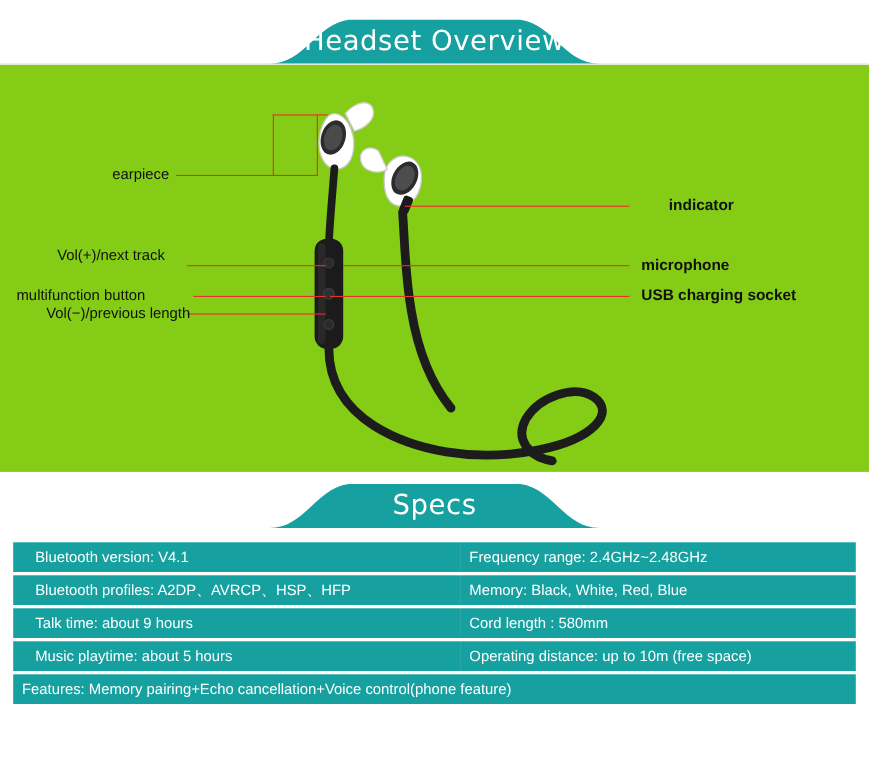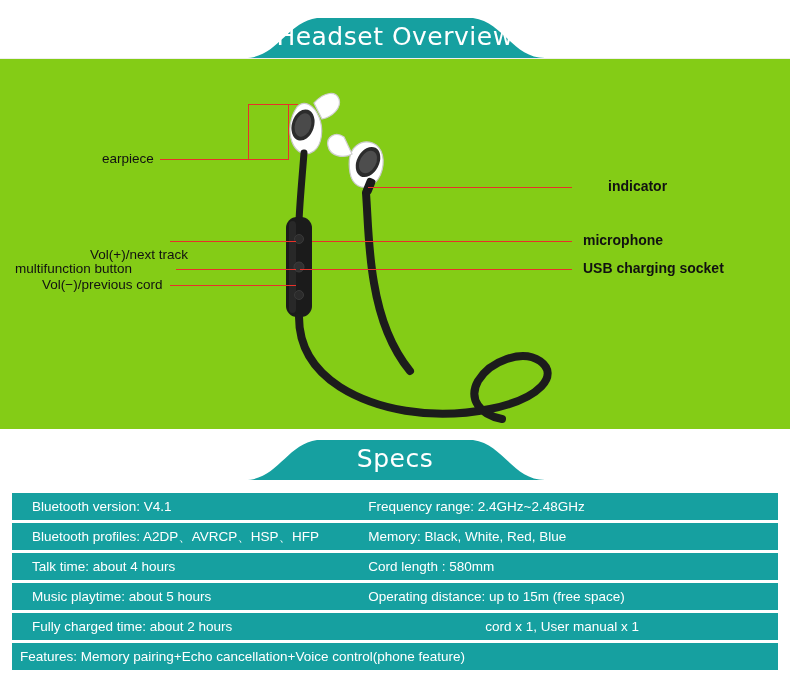--- a/index.html
+++ b/index.html
@@ -174,23 +174,23 @@
     <div class="lead" style="left:300px; top:210px; width:272px;"></div>
 
     <div class="lead" style="left:170px; top:182px; width:126px;"></div>
 
     <div class="lead" style="left:176px; top:210px; width:120px;"></div>
 
     <div class="lead" style="left:170px; top:226px; width:126px;"></div>
 
     <span class="callout-label" style="left:102px; top:93px;">earpiece</span>
 
-    <span class="callout-label" style="left:52px; top:189px;margin-left:38px;">Vol(+)/next track</span>
+    <span class="callout-label" style="left:52px; top:166px;">Vol(+)/next track</span>
     <span class="callout-label" style="left:15px; top:203px;">multifunction button</span>
-    <span class="callout-label" style="left:42px; top:219px;">Vol(−)/previous cord</span>
+    <span class="callout-label" style="left:42px; top:219px;">Vol(−)/previous length</span>
 
     <span class="callout-label bold" style="left:608px; top:120px;">indicator</span>
     <span class="callout-label bold" style="left:583px; top:174px;">microphone</span>
     <span class="callout-label bold" style="left:583px; top:202px;">USB charging socket</span>
   </div>
 
   <div class="banner" id="specs-banner">
     <svg class="shape" viewBox="0 0 300 42" preserveAspectRatio="none">
       <path d="M0 42 C 32 42, 42 6, 72 2 L228 2 C258 6, 268 42, 300 42 Z" fill="#16a0a0"></path>
     </svg>
@@ -201,30 +201,26 @@
     <tbody>
       <tr>
         <td class="left">Bluetooth version: V4.1</td>
         <td class="right">Frequency range: 2.4GHz~2.48GHz</td>
       </tr>
       <tr>
         <td class="left">Bluetooth profiles: A2DP、AVRCP、HSP、HFP</td>
         <td class="right">Memory: Black, White, Red, Blue</td>
       </tr>
       <tr>
-        <td class="left">Talk time: about 4 hours</td>
+        <td class="left">Talk time: about 9 hours</td>
         <td class="right">Cord length : 580mm</td>
       </tr>
       <tr>
         <td class="left">Music playtime: about 5 hours</td>
-        <td class="right">Operating distance: up to 15m (free space)</td>
-      </tr>
-      <tr>
-        <td class="left">Fully charged time: about 2 hours</td>
-        <td class="right indent">cord x 1, User manual x 1</td>
+        <td class="right">Operating distance: up to 10m (free space)</td>
       </tr>
       <tr>
         <td class="full" colspan="2">Features: Memory pairing+Echo cancellation+Voice control(phone feature)</td>
       </tr>
     </tbody>
   </table>
 
 </div>
 
 </body></html>

